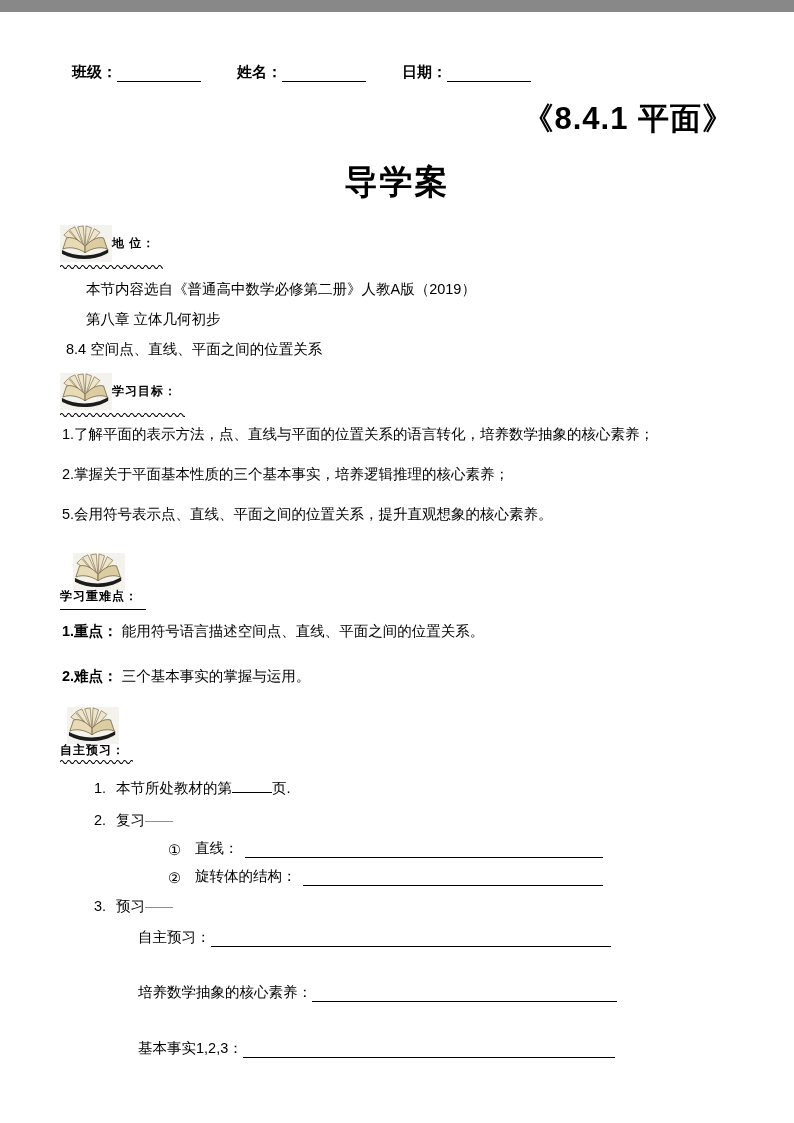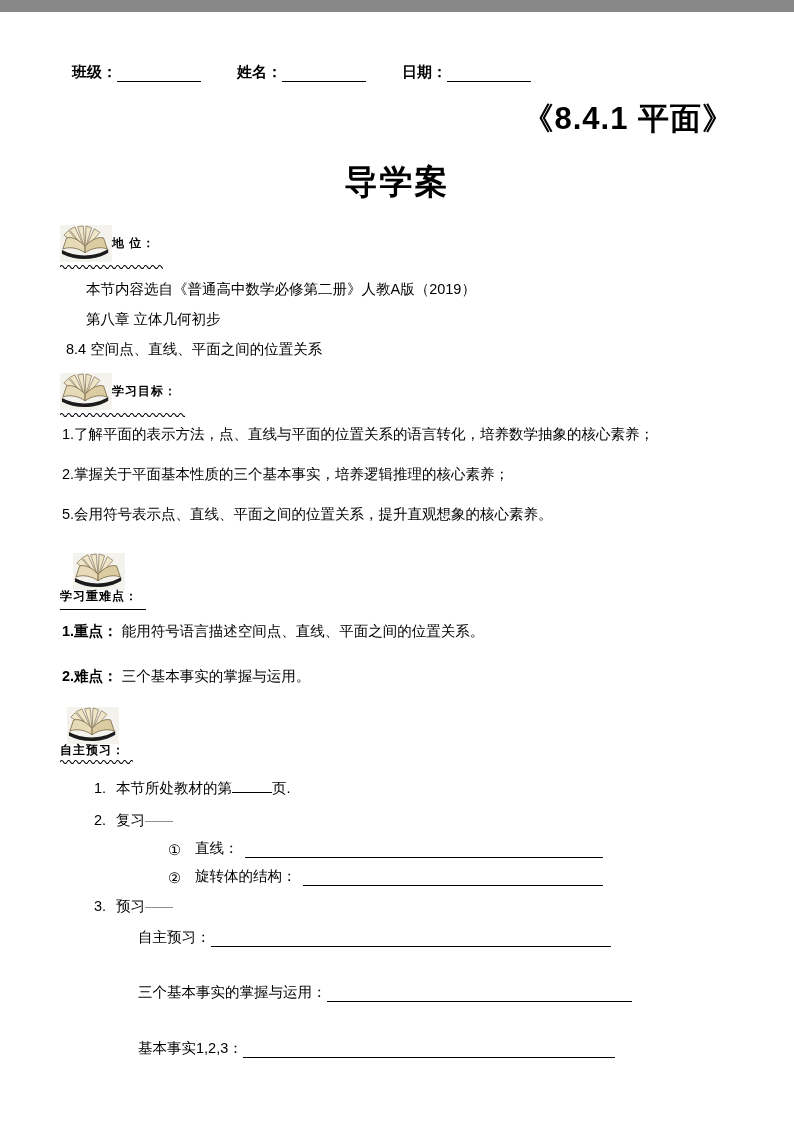--- a/index.html
+++ b/index.html
@@ -179,21 +179,21 @@
   <div class="pv-item" style="margin-top:11px;">
     <span class="pv-num">3.</span><span>预习</span><span class="dash">——</span>
   </div>
 
   <div class="pv-blank-row bl1">
     <span class="lbl">自主预习：</span>
     <span class="blank w-line1"></span>
   </div>
 
   <div class="pv-blank-row bl2">
-    <span class="lbl">三个基本事实的掌握与运用：</span>
+    <span class="lbl">培养数学抽象的核心素养：</span>
     <span class="blank w-line2"></span>
   </div>
 
   <div class="pv-blank-row bl3">
     <span class="lbl">基本事实1,2,3：</span>
     <span class="blank w-line3"></span>
   </div>
 
 </div>
 

